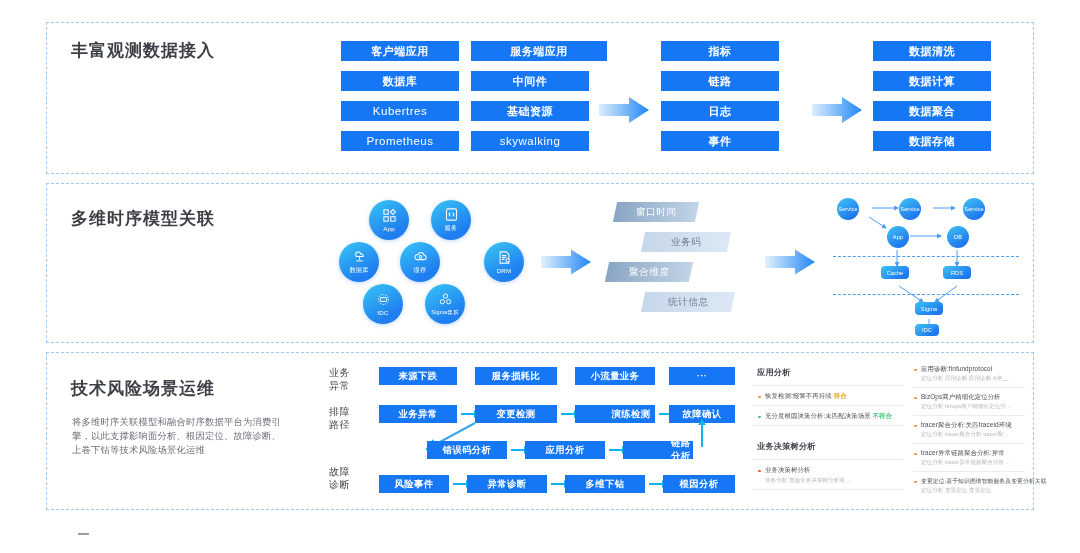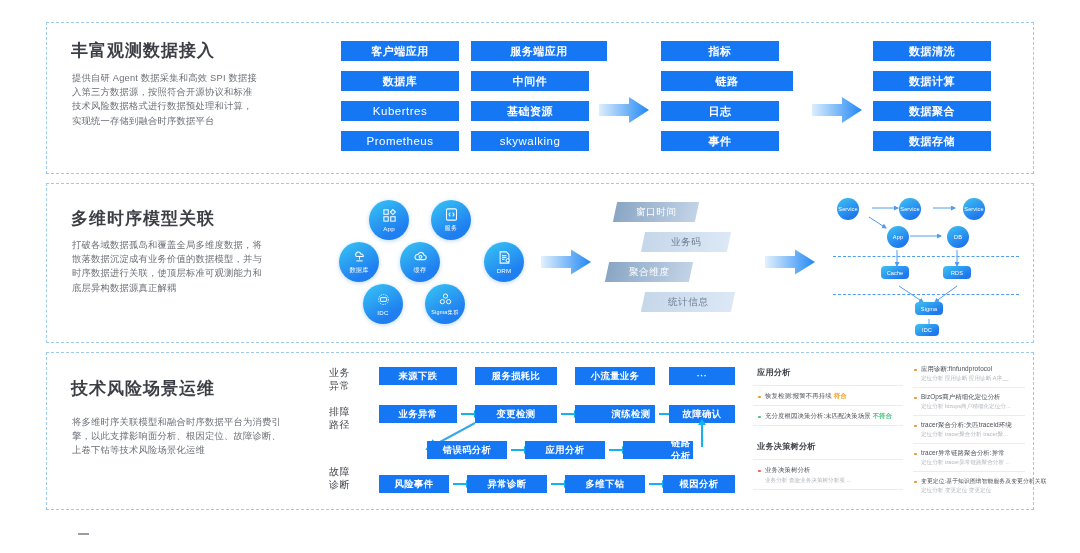--- a/index.html
+++ b/index.html
@@ -147,21 +147,20 @@
 
   .footdash { position: absolute; left: 78px; top: 533px; width: 11px; height: 2px; background: #9a9ea4; }
 </style>
 </head>
 <body>
 
 <div class="page">
 
   <div class="panel" id="panel-1">
     <div class="sec-title" style="left:24px; top:16px;">丰富观测数据接入</div>
-    <div class="sec-desc" style="left:25px; top:48px; width:188px;">提供自研 Agent 数据采集和高效 SPI 数据接入第三方数据源，按照符合开源协议和标准技术风险数据格式进行数据预处理和计算，实现统一存储到融合时序数据平台</div>
 
     <div class="bbox" style="left:294px; top:18px;  width:118px; height:20px;">客户端应用</div>
     <div class="bbox" style="left:294px; top:48px;  width:118px; height:20px;">数据库</div>
     <div class="bbox latin" style="left:294px; top:78px;  width:118px; height:20px;">Kubertres</div>
     <div class="bbox latin" style="left:294px; top:108px; width:118px; height:20px;">Prometheus</div>
 
     <div class="bbox" style="left:424px; top:18px;  width:136px; height:20px;">服务端应用</div>
     <div class="bbox" style="left:424px; top:48px;  width:118px; height:20px;">中间件</div>
     <div class="bbox" style="left:424px; top:78px;  width:118px; height:20px;">基础资源</div>
     <div class="bbox latin" style="left:424px; top:108px; width:118px; height:20px;">skywalking</div>
@@ -170,21 +169,21 @@
       <defs>
           <linearGradient id="ga1" x1="0" y1="0" x2="1" y2="0">
         <stop offset="0%" stop-color="#dceefc"></stop>
             <stop offset="100%" stop-color="#2187f6"></stop>
       </linearGradient>
         </defs>
       <path d="M0,9 L30,9 L30,2 L50,15 L30,28 L30,21 L0,21 Z" fill="url(#ga1)"></path>
     </svg>
 
     <div class="bbox" style="left:614px; top:18px;  width:118px; height:20px;">指标</div>
-    <div class="bbox" style="left:614px; top:48px;  width:132px; height:20px;">链路</div>
+    <div class="bbox" style="left:614px; top:48px;  width:118px; height:20px;">链路</div>
     <div class="bbox" style="left:614px; top:78px;  width:118px; height:20px;">日志</div>
     <div class="bbox" style="left:614px; top:108px; width:118px; height:20px;">事件</div>
 
     <svg class="garrow" style="left:765px; top:72px;" width="52" height="30" viewBox="0 0 52 30">
       <defs>
           <linearGradient id="ga2" x1="0" y1="0" x2="1" y2="0">
         <stop offset="0%" stop-color="#dceefc"></stop>
             <stop offset="100%" stop-color="#2187f6"></stop>
       </linearGradient>
         </defs>
@@ -192,21 +191,20 @@
     </svg>
 
     <div class="bbox" style="left:826px; top:18px;  width:118px; height:20px;">数据清洗</div>
     <div class="bbox" style="left:826px; top:48px;  width:118px; height:20px;">数据计算</div>
     <div class="bbox" style="left:826px; top:78px;  width:118px; height:20px;">数据聚合</div>
     <div class="bbox" style="left:826px; top:108px; width:118px; height:20px;">数据存储</div>
   </div>
 
   <div class="panel" id="panel-2">
     <div class="sec-title" style="left:24px; top:23px;">多维时序模型关联</div>
-    <div class="sec-desc" style="left:25px; top:54px; width:196px;">打破各域数据孤岛和覆盖全局多维度数据，将散落数据沉淀成有业务价值的数据模型，并与时序数据进行关联，使顶层标准可观测能力和底层异构数据源真正解耦</div>
 
     <div class="circ" style="left:322px; top:16px; width:40px; height:40px;">
       <span class="glyph">
         <svg width="15" height="15" viewBox="0 0 24 24" fill="none" stroke="#fff" stroke-width="1.7">
           <rect x="3" y="3" width="7" height="7"></rect>
             <rect x="3" y="14" width="7" height="7"></rect>
           <rect x="14" y="14" width="7" height="7"></rect>
             <path d="M17.5 2.5 L21.5 6.5 L17.5 10.5 L13.5 6.5 Z"></path>
         </svg>
       </span>

